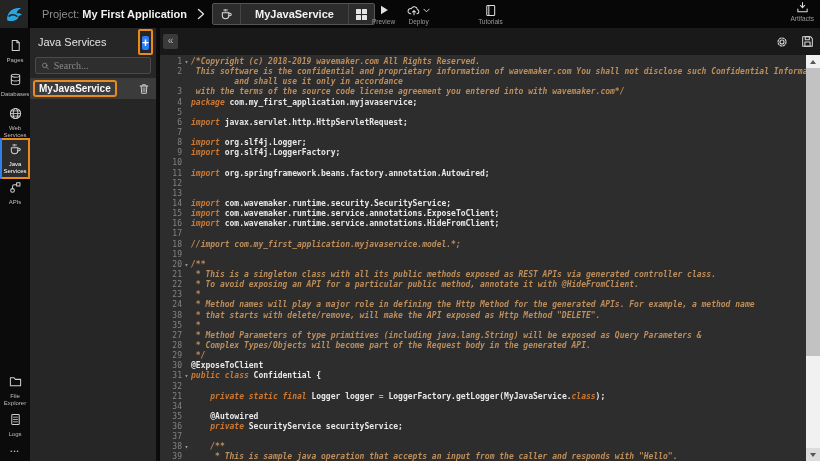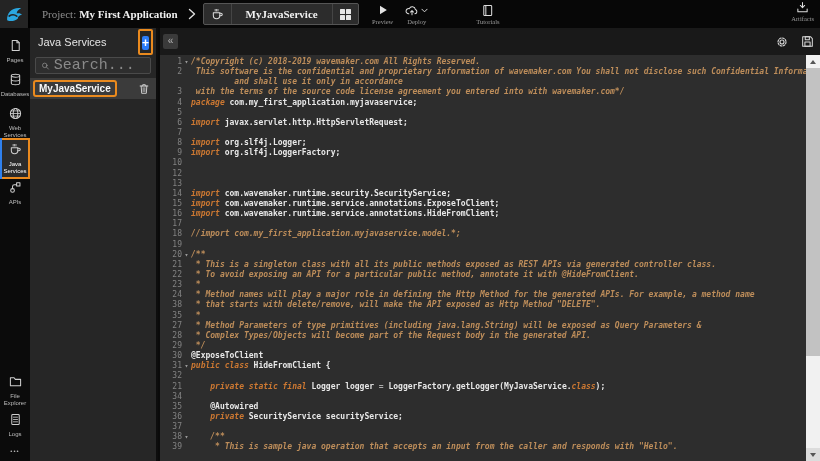--- a/index.html
+++ b/index.html
@@ -1,20 +1,20 @@
 <!DOCTYPE html>
 <html><head>
 <meta charset="utf-8">
 <style>
   * { margin:0; padding:0; box-sizing:border-box; }
   html,body { width:820px; height:461px; overflow:hidden; background:#000; font-family:"Liberation Sans",sans-serif; }
   .stage { position:relative; width:820px; height:461px; background:#0a0a0a; }
 
   
-  .topbar { position:absolute; left:0; top:0; width:820px; height:28px; background:#070707; display:flex; align-items:center;font-family:Liberation Serif, serif; }
+  .topbar { position:absolute; left:0; top:0; width:820px; height:28px; background:#070707; display:flex; align-items:center; }
   .logo-tile { width:30px; height:28px; background:#242424; display:flex; align-items:center; justify-content:center; flex:none; border-right:2px solid #000; }
   .project { margin-left:12px; font-size:11px; color:#8f8f8f; white-space:nowrap; }
   .project b { color:#f1f1f1; font-weight:bold; margin-left:3px; }
   .crumb-sep { margin:0 7px 0 10px; display:flex; align-items:center; }
   .doc-tab { height:22px; background:#2c2c2c; border:1px solid #555; border-radius:2px; display:flex; align-items:center; }
   .doc-tab .seg { display:flex; align-items:center; padding:0 7px; height:100%; }
   .doc-tab .seg.icon-seg { border-right:1px solid #454545; }
   .doc-tab .seg.grid-seg { border-left:1px solid #454545; }
   .doc-tab .tab-label { font-size:11px; font-weight:bold; color:#f2f2f2; padding:0 14px; white-space:nowrap; }
   .gridglyph { display:grid; grid-template-columns:5px 5px; grid-template-rows:5px 5px; gap:1px; }
@@ -40,21 +40,21 @@
   .nav-item.active::before { content:""; position:absolute; left:-2px; top:-2px; bottom:-2px; width:2px; background:#2f80ed; }
   .nav-more { position:absolute; left:0; width:30px; text-align:center; color:#b5b5b5; font-size:6px; letter-spacing:1px; cursor:pointer; }
 
   
   .panel { position:absolute; left:30px; top:28px; width:128px; height:433px; background:#262626; border-right:2px solid #0d0d0d; }
   .panel-header { height:27px; display:flex; align-items:center; justify-content:space-between; padding:0 3px 0 8px; }
   .panel-title { font-size:11px; color:#e3e3e3; white-space:nowrap; }
   .add-annot { border:2px solid #ea8a1e; border-radius:2px; padding:2px; }
   .add-btn { width:15px; height:15px; background:#2b7cf7; border-radius:2px; color:#fff; font-size:12px; line-height:13px; text-align:center; font-weight:bold; cursor:pointer; }
   .search-wrap { margin:2px 5px 4px 5px; height:17px; background:#2e2e2e; border:1px solid #4a4a4a; border-radius:2px; display:flex; align-items:center; padding:0 5px; gap:4px; }
-  .search-wrap input { background:transparent; border:none; outline:none; color:#ddd; font-size:15px; width:100%; font-family:Liberation Mono, monospace; }
+  .search-wrap input { background:transparent; border:none; outline:none; color:#ddd; font-size:10px; width:100%; font-family:Liberation Serif, serif; }
   .search-wrap input::placeholder { color:#8a8a8a; }
   .svc-row { height:21px; background:#3b3b3b; display:flex; align-items:center; justify-content:space-between; padding:0 6px 0 3px; cursor:pointer; }
   .svc-annot { border:2px solid #ea8a1e; border-radius:3px; padding:0 4px; height:17px; display:flex; align-items:center; }
   .svc-name { font-size:10px; font-weight:bold; color:#fafafa; white-space:nowrap; }
 
   
   .editor { position:absolute; left:160px; top:28px; width:660px; height:433px; background:#2d2d2d; }
   .ed-toolbar { position:absolute; left:0; top:0; right:0; height:27px; background:#191919; display:flex; align-items:center; justify-content:space-between; padding:0 6px 0 3px; }
   .collapse-btn { width:15px; height:15px; background:#3a3a3a; border-radius:2px; color:#b5b5b5; font-size:10px; line-height:14px; text-align:center; cursor:pointer; }
   .ed-tools { display:flex; align-items:center; gap:12px; }
@@ -441,20 +441,25 @@
           <span class="gut">9</span>
           <span class="fold"></span>
           <span class="code"><span class="tok-k">import</span><span class="tok-p"> org.slf4j.LoggerFactory;</span></span>
         </div>
         <div class="code-row">
           <span class="gut">10</span>
           <span class="fold"></span>
           <span class="code"></span>
         </div>
         <div class="code-row">
+          <span class="gut">11</span>
+          <span class="fold"></span>
+          <span class="code"><span class="tok-k">import</span><span class="tok-p"> org.springframework.beans.factory.annotation.Autowired;</span></span>
+        </div>
+        <div class="code-row">
           <span class="gut">12</span>
           <span class="fold"></span>
           <span class="code"></span>
         </div>
         <div class="code-row">
           <span class="gut">13</span>
           <span class="fold"></span>
           <span class="code"></span>
         </div>
         <div class="code-row">
@@ -538,21 +543,21 @@
           <span class="code"><span class="tok-c"> */</span></span>
         </div>
         <div class="code-row">
           <span class="gut">30</span>
           <span class="fold"></span>
           <span class="code"><span class="tok-p">@ExposeToClient</span></span>
         </div>
         <div class="code-row">
           <span class="gut">31</span>
           <span class="fold">▾</span>
-          <span class="code"><span class="tok-k">public class</span><span class="tok-p"> HideFromClient {</span></span>
+          <span class="code"><span class="tok-k">public class</span><span class="tok-p"> Confidential {</span></span>
         </div>
         <div class="code-row">
           <span class="gut">32</span>
           <span class="fold"></span>
           <span class="code"></span>
         </div>
         <div class="code-row">
           <span class="gut">21</span>
           <span class="fold"></span>
           <span class="code"><span class="tok-p">    </span><span class="tok-k">private static final</span><span class="tok-p"> Logger logger </span><span class="tok-o">=</span><span class="tok-p"> LoggerFactory.getLogger(MyJavaService.</span><span class="tok-k">class</span><span class="tok-p">);</span></span>

